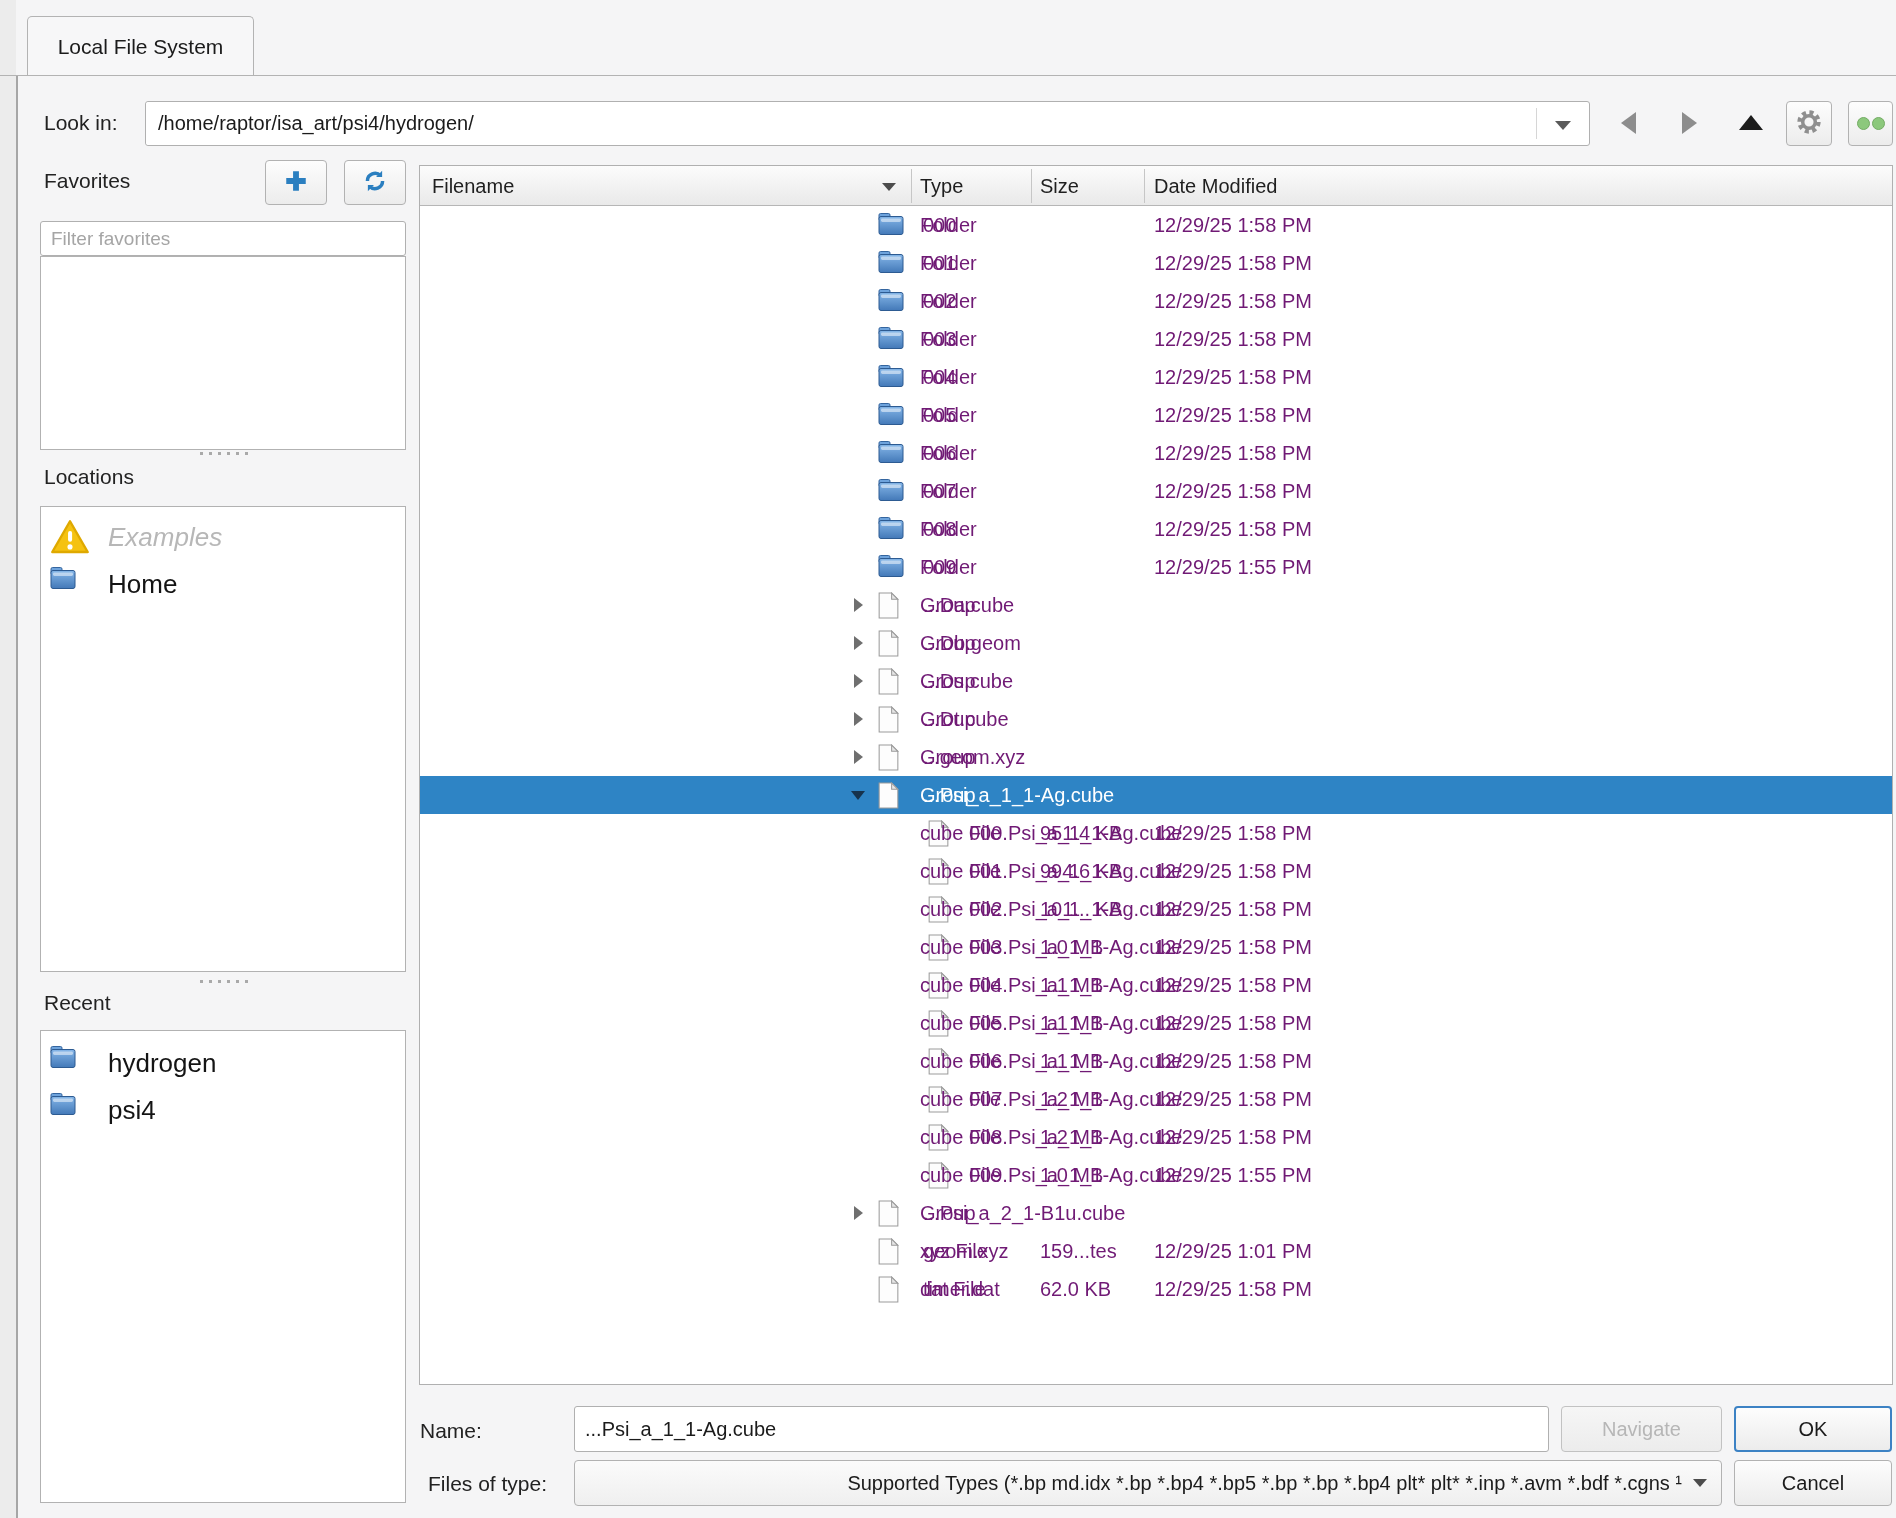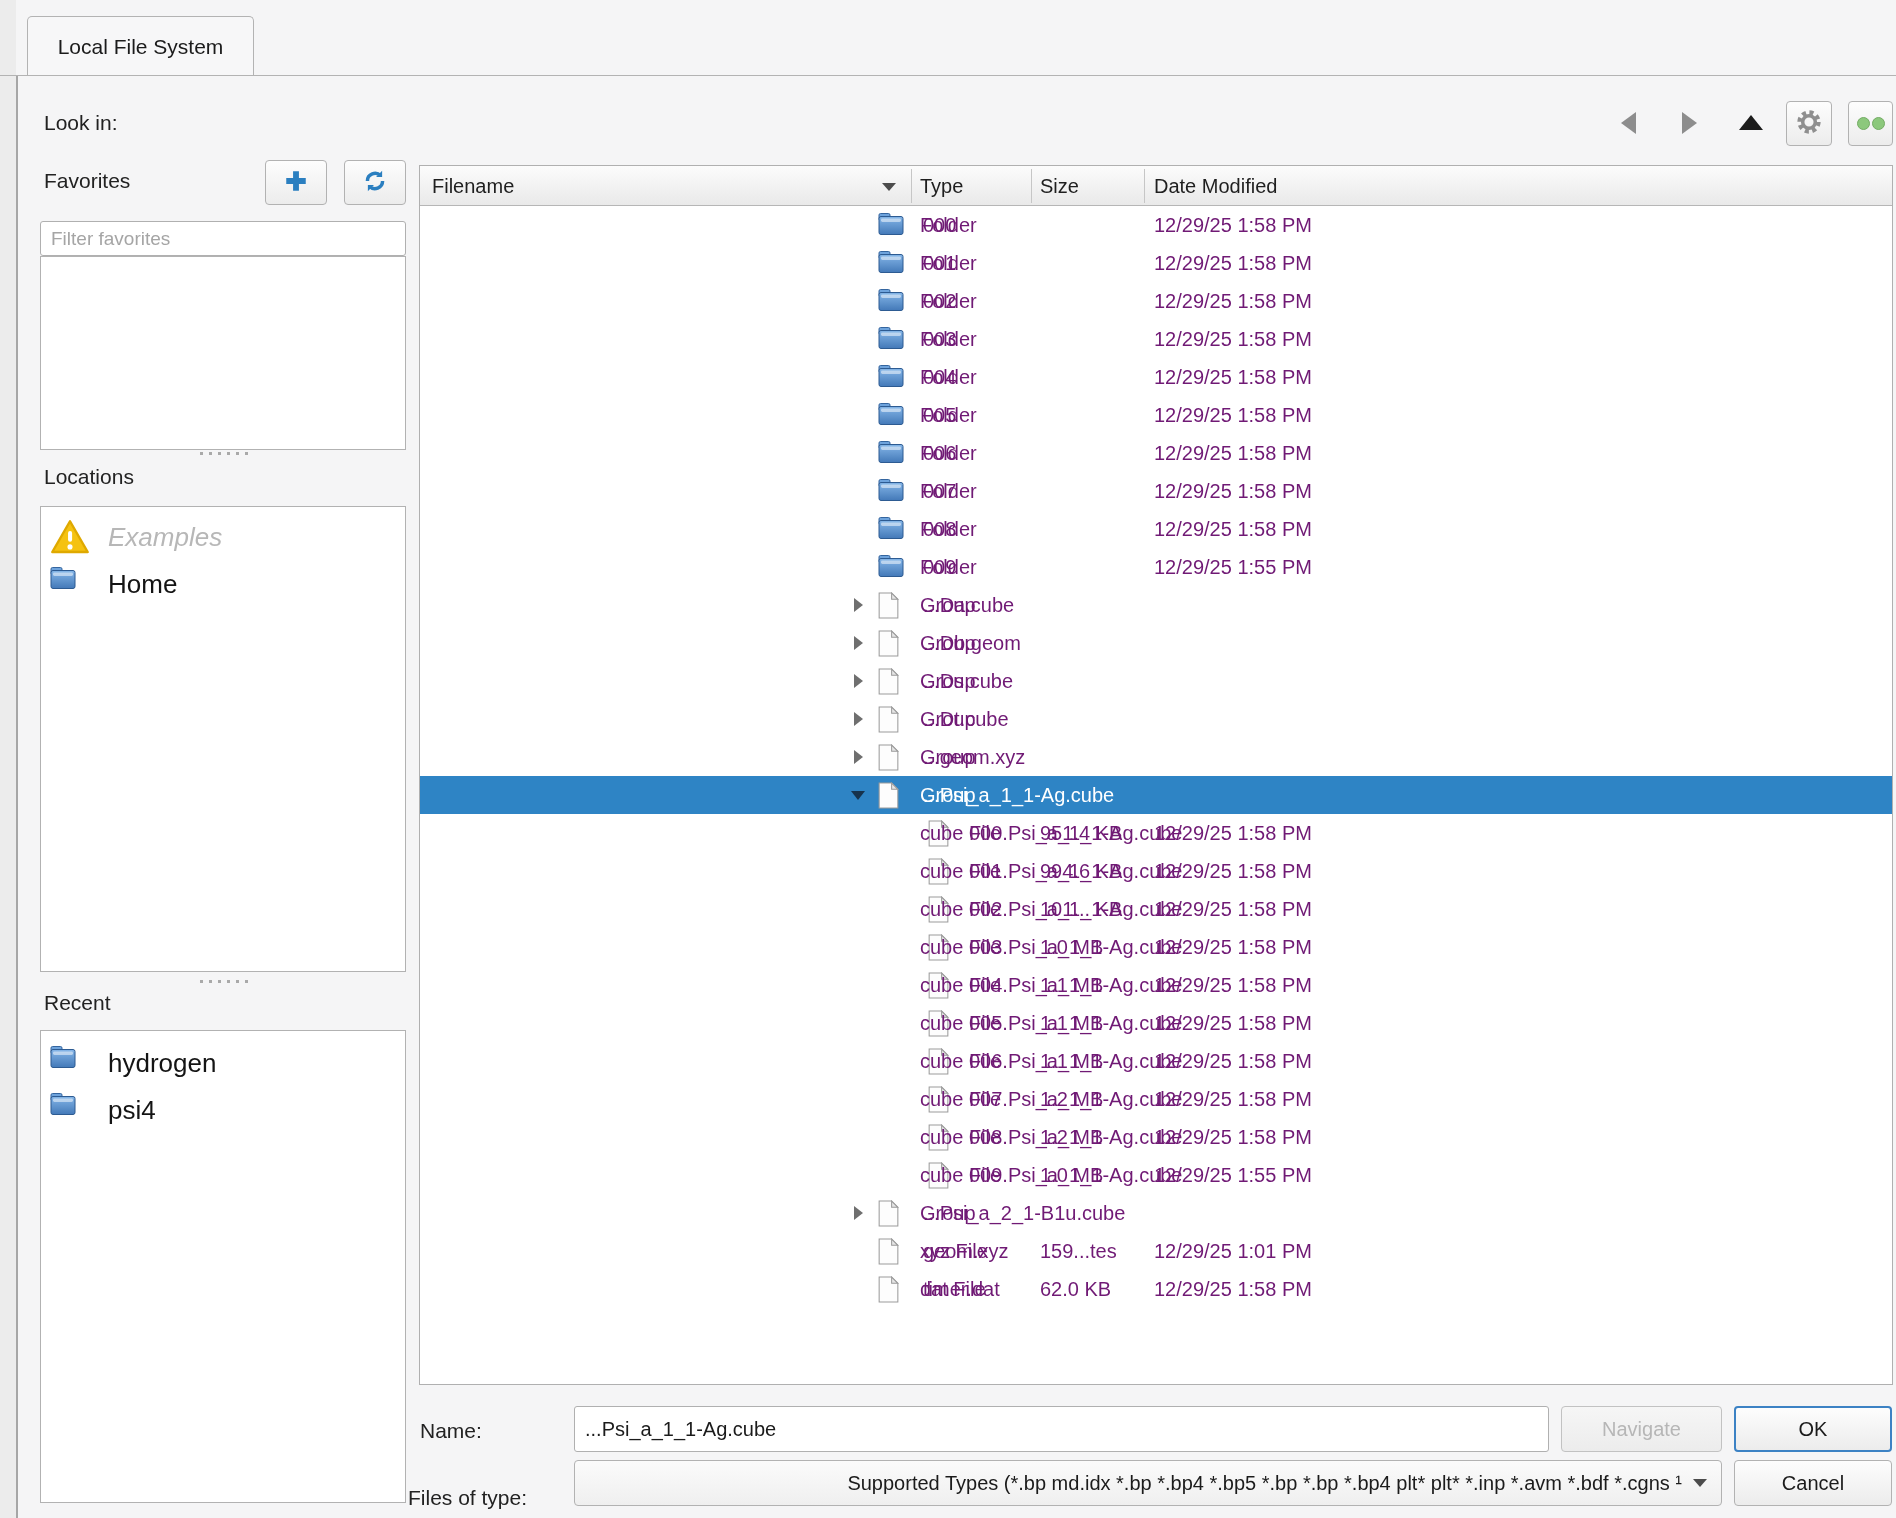--- a/index.html
+++ b/index.html
@@ -94,20 +94,25 @@
 <div id="dialog">
   <div class="abs" id="left-strip"></div>
   <div class="abs" id="left-line"></div>
 
   <div class="abs" id="tab">
     <span>Local File System</span>
   </div>
   <div class="abs" id="pane-line"></div>
 
   <div class="abs label" style="left:44px;top:110px;">Look in:</div>
+  <div class="abs" id="lookin-combo">
+    <input id="lookin-input" value="/home/raptor/isa_art/psi4/hydrogen/" style="">
+    <span id="lookin-sep"></span>
+    <span class="tri-down" style="position:absolute;right:18px;top:19px;"></span>
+  </div>
   <span class="abs tri-left" style="left:1621px;top:112px;"></span>
   <span class="abs tri-right" style="left:1682px;top:112px;"></span>
   <span class="abs tri-up" style="left:1739px;top:115px;"></span>
   <div class="abs btn" style="left:1786px;top:101px;width:46px;height:45px;">
     <span>
       <svg width="28" height="28" viewBox="0 0 24 24">
         <circle cx="12" cy="12" r="8" fill="none" stroke="#8f8f8f" stroke-width="4" stroke-dasharray="3.4 2.9"></circle>
         <circle cx="12" cy="12" r="5.4" fill="none" stroke="#8f8f8f" stroke-width="3"></circle>
       </svg>
     </span>
@@ -576,21 +581,21 @@
 
   <div class="abs label" style="left:420px;top:1418px;">Name:</div>
   <input class="abs field" style="left: 574px; top: 1406px; width: 975px; height: 46px;" value="...Psi_a_1_1-Ag.cube">
   <div class="abs btn disabled" style="left:1561px;top:1406px;width:161px;height:46px;">
     <span class="btn-label">Navigate</span>
   </div>
   <div class="abs btn default" style="left:1734px;top:1406px;width:158px;height:46px;">
     <span class="btn-label">OK</span>
   </div>
 
-  <div class="abs label" style="left:408px;top:1471px;margin-top:14px;">Files of type:</div>
+  <div class="abs label" style="left:428px;top:1471px;">Files of type:</div>
   <div class="abs" id="type-combo">
     <div class="val">Supported Types (*.bp md.idx *.bp *.bp4 *.bp5 *.bp *.bp *.bp4 plt* plt* *.inp *.avm *.bdf *.cgns ¹</div>
     <span class="tri-down"></span>
   </div>
   <div class="abs btn" style="left:1734px;top:1460px;width:158px;height:46px;">
     <span class="btn-label">Cancel</span>
   </div>
 </div>
 
 <svg width="0" height="0" style="position:absolute">

